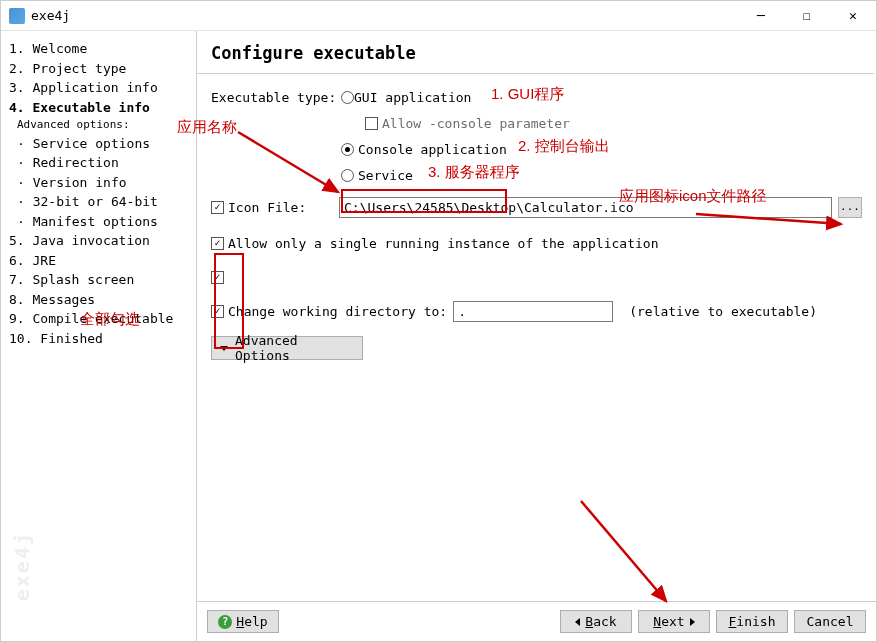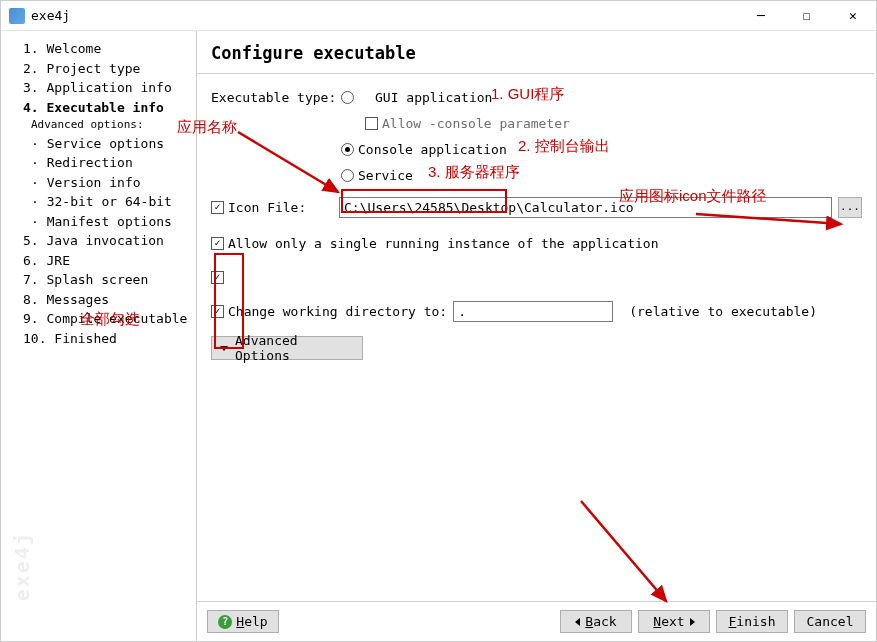--- a/index.html
+++ b/index.html
@@ -3,21 +3,21 @@
 <meta charset="utf-8">
 <style>
 * { box-sizing: border-box; margin: 0; padding: 0; }
 body { font-family: "SimSun", "NSimSun", monospace; font-size: 13px; width: 877px; height: 642px; background: #fff; overflow: hidden; border: 1px solid #ccc; position: relative; }
 .titlebar { height: 30px; display: flex; align-items: center; padding: 0 0 0 8px; border-bottom: 1px solid #e5e5e5; background: #fff; }
 .titlebar .icon-box { width: 16px; height: 16px; margin-right: 6px; background: linear-gradient(135deg,#4a90d9,#5fa6e2); border-radius: 2px; }
 .titlebar-title { flex: 1; font-size: 13px; }
 .win-controls { display: flex; }
 .win-controls > div { width: 46px; height: 30px; display: flex; align-items: center; justify-content: center; color: #000; }
 .main { display: flex; height: calc(100% - 30px); }
-.sidebar { width: 196px; padding: 8px 0 0 22px; border-right: 1px solid #cdcdcd; line-height: 1.5; position: relative; }
+.sidebar { width: 196px; padding: 8px 0 0 8px; border-right: 1px solid #cdcdcd; line-height: 1.5; position: relative; }
 .sidebar .step { white-space: pre; }
 .sidebar .step.active { font-weight: bold; }
 .sidebar .adv-head { font-size: 11px; padding-left: 8px; }
 .sidebar .adv-item { white-space: pre; padding-left: 8px; }
 .watermark { position: absolute; bottom: 40px; left: 6px; font-size: 20px; font-weight: bold; color: #eee; writing-mode: vertical-rl; transform: rotate(180deg); letter-spacing: 2px; }
 .content { flex: 1; display: flex; flex-direction: column; }
 .content-header { font-family: "NSimSun", monospace; font-size: 17px; font-weight: bold; padding: 12px 0 10px 14px; }
 .hr { height: 1px; background: #cdcdcd; margin: 0 2px 0 0; }
 .form { padding: 10px 14px; position: relative; flex: 1; font-family: "NSimSun", monospace; font-size: 13px; }
 .row { display: flex; align-items: center; min-height: 26px; }
@@ -82,21 +82,21 @@
 
   <div class="content">
     <div class="content-header">Configure executable</div>
     <div class="hr"></div>
 
     <div class="form">
       
       <div class="row">
         <div class="label">Executable type:</div>
         <span class="radio-outer"></span>
-        <span style="margin-left:21px">GUI application</span>
+        <span style="margin-left:0">GUI application</span>
       </div>
       <div class="row indent">
         <span style="width:24px"></span>
         <span class="check-box"></span>
         <span class="disabled-text" style="margin-left:4px">Allow -console parameter</span>
       </div>
       <div class="row indent">
         <span class="radio-outer">
             <span class="radio-inner"></span>
           </span>

